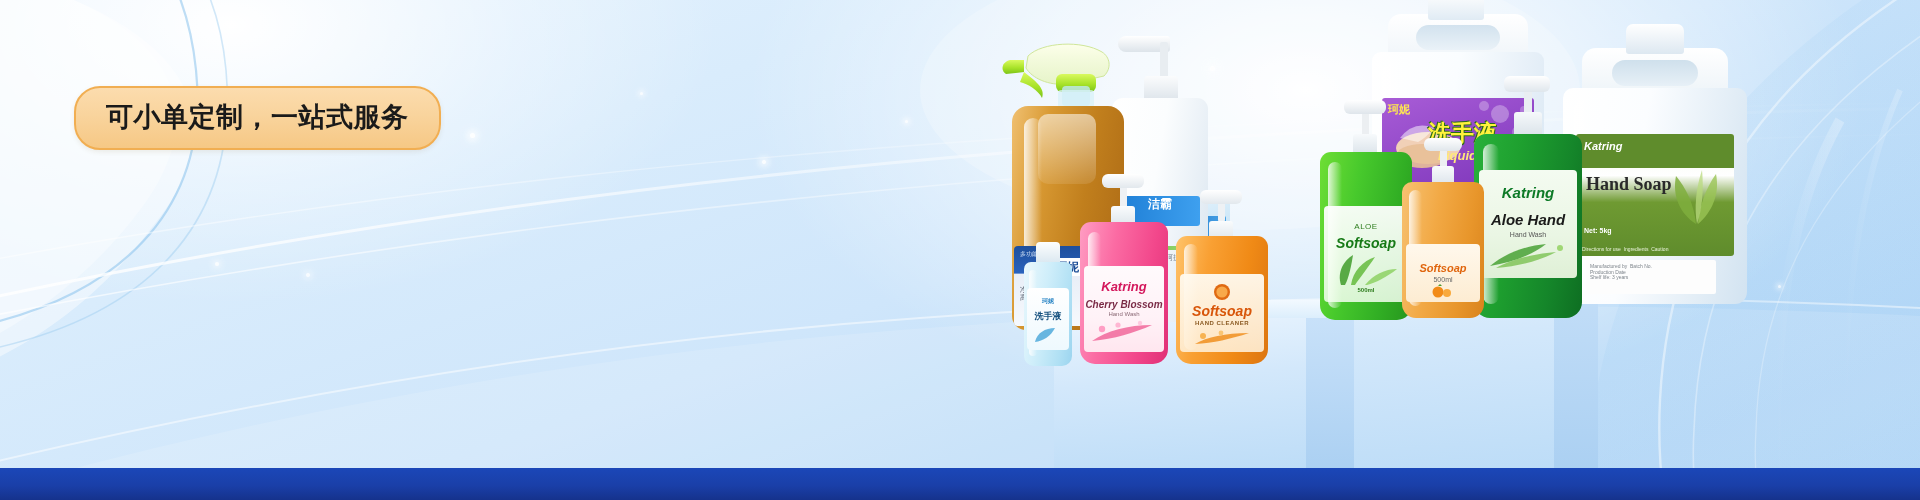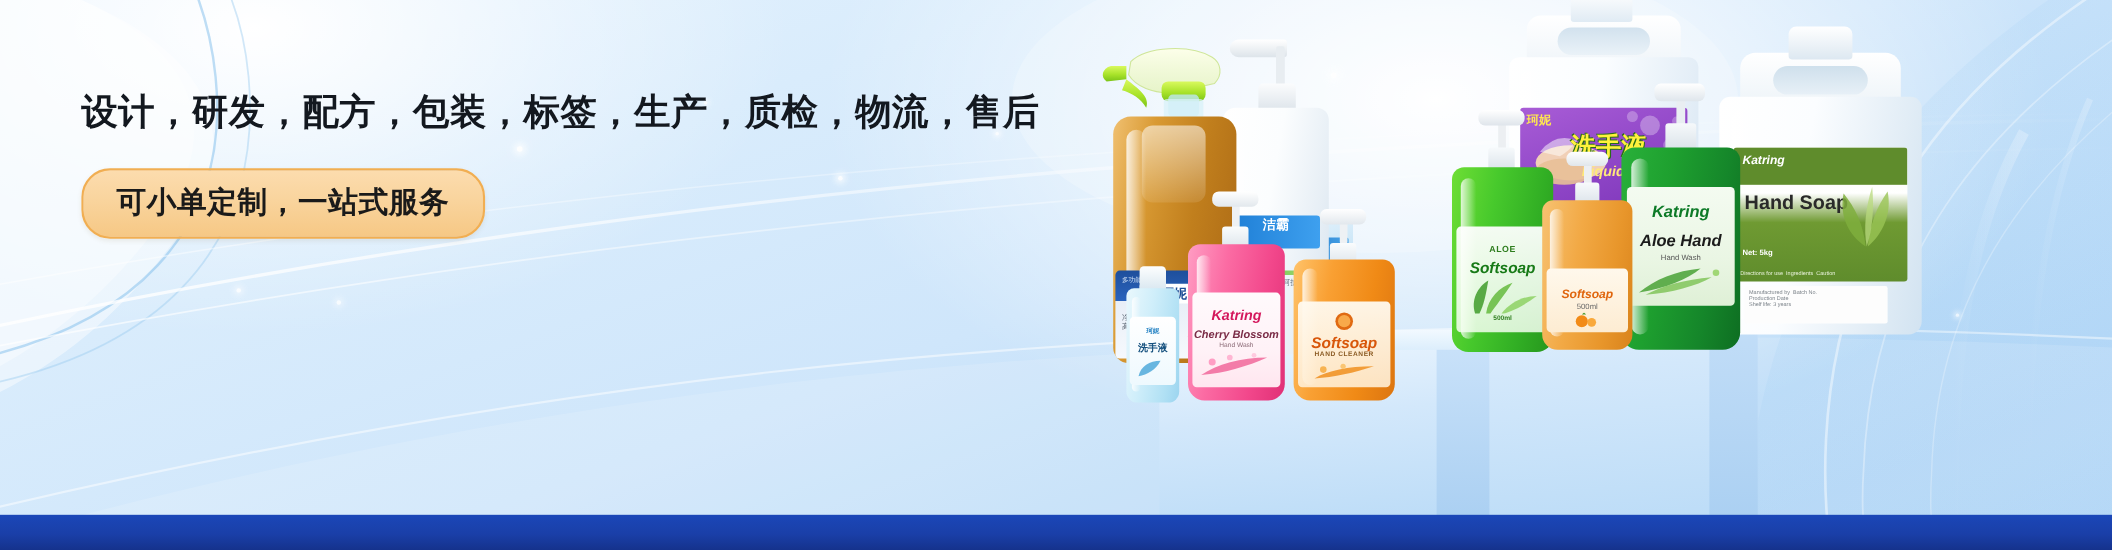--- a/index.html
+++ b/index.html
@@ -177,21 +177,20 @@
     <span class="sparkle s4"></span>
     <span class="sparkle s5"></span>
     <span class="sparkle s6"></span>
     <span class="sparkle s7"></span>
     <span class="sparkle s8"></span>
     <span class="sparkle s9"></span>
   </div>
 
   <div class="text-block">
 
-    <div class="subtitle">设计，研发，配方，包装，标签，生产，质检，物流，售后</div>
 
     <div style="display:block">
       <span class="pill">可小单定制，一站式服务</span>
     </div>
   </div>
 
   <div class="scene">
 
     <div class="ped ped-back">
       <div class="top"></div>
@@ -202,21 +201,21 @@
     <div class="item" style="left:580px; top:48px; width:190px; height:260px; z-index:3;">
 
       <div style="position:absolute;left:22px;top:0;width:146px;height:52px;background:linear-gradient(180deg,#ffffff,#ecf3f8);border-radius:14px 14px 6px 6px;"></div>
       <div style="position:absolute;left:52px;top:12px;width:86px;height:26px;border-radius:13px;background:linear-gradient(180deg,#cfe0ec,#e7f0f7);"></div>
       <div style="position:absolute;left:3px;top:40px;width:184px;height:216px;border-radius:10px 10px 12px 12px;background:linear-gradient(100deg,#ffffff 0%,#fbfdff 40%,#e2edf6 78%,#d2e3f1 100%);"></div>
       <div style="position:absolute;left:14px;top:52px;width:22px;height:190px;background:linear-gradient(90deg,rgba(255,255,255,.95),rgba(255,255,255,0));border-radius:8px;"></div>
 
       <div style="position:absolute;left:16px;top:86px;width:158px;height:122px;background:linear-gradient(180deg,#f3f8ea 0%,#ffffff 34%,#6f9a32 56%,#5f8c2c 100%);border-radius:3px;overflow:hidden;">
         <div style="position:absolute;left:0;top:0;width:100%;height:34px;background:#5f8c2c;"></div>
         <div style="position:absolute;left:8px;top:6px;font-size:11px;font-weight:bold;color:#ffffff;font-style:italic;">Katring</div>
-        <div style="position:absolute;left:10px;top:40px;font-size:18px;font-weight:bold;color:#2a2a2a;">Hand Soap</div>
+        <div style="position:absolute;left:10px;top:40px;font-size:18px;font-weight:bold;color:#2a2a2a;font-family:Liberation Serif, serif;">Hand Soap</div>
 
         <svg style="position:absolute;right:2px;top:34px;" width="72" height="58" viewBox="0 0 72 58">
           <path d="M36 56 C 20 46, 12 28, 16 8 C 26 20, 34 36, 36 56 Z" fill="#7fae3d" opacity=".85"></path>
           <path d="M38 56 C 52 44, 60 26, 56 6 C 46 20, 40 36, 38 56 Z" fill="#9ac455" opacity=".8"></path>
           <path d="M37 56 C 34 40, 36 20, 42 2 C 44 22, 42 42, 37 56 Z" fill="#b8d97e" opacity=".75"></path>
         </svg>
         <div style="position:absolute;left:8px;bottom:22px;font-size:7px;color:#ffffff;font-weight:bold;">Net: 5kg</div>
         <div class="xtiny" style="position:absolute;left:6px;bottom:4px;width:120px;color:#eaf3dd;">Directions for use &nbsp;Ingredients &nbsp;Caution</div>
       </div>
 
@@ -293,21 +292,21 @@
       </div>
     </div>
 
     <div class="item" style="left:340px; top:148px; width:92px; height:172px; z-index:5;">
       <div class="pump-stem" style="left:42px;top:-40px;width:7px;height:28px;background:#eceff2;"></div>
       <div class="pump-arm" style="left:24px;top:-48px;width:42px;height:14px;background:linear-gradient(180deg,#ffffff,#dfe5eb);"></div>
       <div class="pump-neck" style="left:33px;top:-14px;width:24px;height:22px;background:linear-gradient(180deg,#f7fafc,#d9e2e9);"></div>
       <div class="bot" style="left:0;top:4px;width:92px;height:168px;background:linear-gradient(100deg,#6ede35 0%,#47c92c 36%,#31ae24 72%,#26951d 100%);border-radius:11px 11px 15px 15px;"></div>
       <div class="gloss" style="left:8px;top:14px;width:14px;height:146px;"></div>
       <div class="lbl" style="left:4px;top:58px;width:84px;height:96px;background:linear-gradient(180deg,rgba(255,255,255,.94),rgba(244,255,240,.85));">
-        <div style="font-size:8px;font-weight:bold;color:#2e7d1e;margin-top:6px;letter-spacing:.5px;">ALOE</div>
+        <div style="font-size:8px;font-weight:normal;color:#2e7d1e;margin-top:6px;letter-spacing:.5px;">ALOE</div>
         <div style="font-size:14px;font-weight:bold;color:#177a17;font-style:italic;margin-top:4px;">Softsoap</div>
         <svg width="70" height="34" viewBox="0 0 70 34" style="margin-top:2px;">
           <path d="M10 32 C 6 20, 12 8, 22 2 C 20 14, 18 24, 14 32 Z" fill="#3f9c2a" opacity=".85"></path>
           <path d="M20 32 C 22 18, 32 8, 44 4 C 36 16, 28 26, 24 32 Z" fill="#5cb733" opacity=".8"></path>
           <path d="M34 32 C 42 22, 54 16, 66 16 C 56 24, 44 30, 36 32 Z" fill="#7ccb4a" opacity=".7"></path>
         </svg>
         <div style="font-size:6px;color:#2e7d1e;font-weight:bold;">500ml</div>
       </div>
     </div>
 

